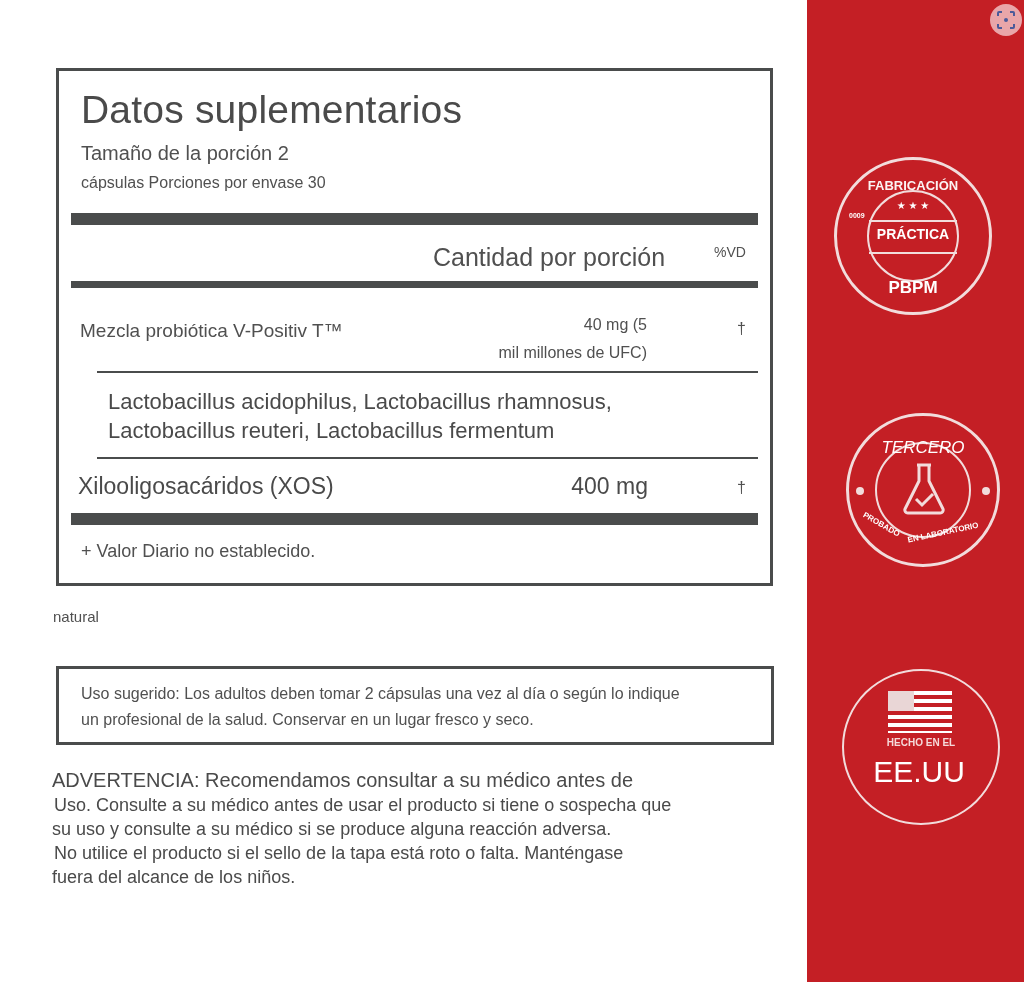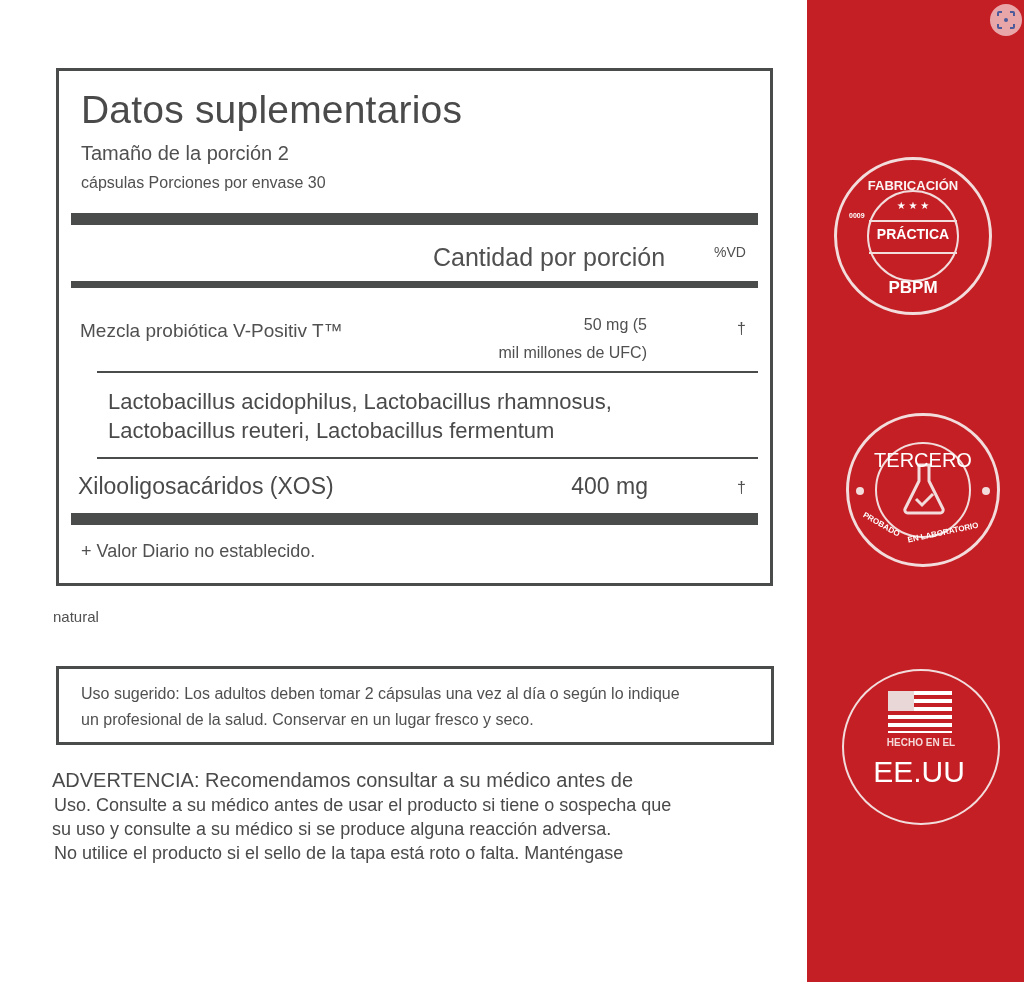--- a/index.html
+++ b/index.html
@@ -41,21 +41,21 @@
 <div class="abs serving1">Tamaño de la porción 2</div>
 <div class="abs serving2">cápsulas Porciones por envase 30</div>
 
 <div class="abs bar" style="top:213px;height:12px;"></div>
 <div class="abs hdr-amt">Cantidad por porción</div>
 <div class="abs hdr-dv">%VD</div>
 <div class="abs bar" style="top:281px;height:7px;"></div>
 
 <div class="abs r1-name">Mezcla probiótica V-Positiv T™</div>
 <div class="abs r1-amt">
-  <div>50 mg (5</div>
+  <div>40 mg (5</div>
   <div>mil millones de UFC)</div>
 </div>
 <div class="abs dag" style="left:737px;top:320px;">†</div>
 
 <div class="abs thin" style="top:371px;"></div>
 <div class="abs strains">
   <div>Lactobacillus acidophilus, Lactobacillus rhamnosus,</div>
   <div>Lactobacillus reuteri, Lactobacillus fermentum</div>
 </div>
 <div class="abs thin" style="top:457px;"></div>
@@ -75,20 +75,21 @@
 <div class="abs usage-text">
   <div>Uso sugerido: Los adultos deben tomar 2 cápsulas una vez al día o según lo indique</div>
   <div>un profesional de la salud. Conservar en un lugar fresco y seco.</div>
 </div>
 
 <div class="abs warn">
   <div class="h">ADVERTENCIA: Recomendamos consultar a su médico antes de</div>
   <div class="b" style="padding-left:2px;">Uso. Consulte a su médico antes de usar el producto si tiene o sospecha que</div>
   <div class="b">su uso y consulte a su médico si se produce alguna reacción adversa.</div>
   <div class="b" style="padding-left:2px;">No utilice el producto si el sello de la tapa está roto o falta. Manténgase</div>
+  <div class="b">fuera del alcance de los niños.</div>
 </div>
 
 <div class="abs side"></div>
 
 <div class="abs scan">
   <svg width="18" height="18" viewBox="0 0 18 18">
     <path d="M1 5V2a1 1 0 0 1 1-1h3M13 1h3a1 1 0 0 1 1 1v3M17 13v3a1 1 0 0 1-1 1h-3M5 17H2a1 1 0 0 1-1-1v-3" fill="none" stroke="#4a5a9a" stroke-width="2"></path>
     <circle cx="9" cy="9" r="2" fill="#4a5a9a"></circle>
   </svg>
 </div>
@@ -105,21 +106,21 @@
 </div>
 
 <div class="abs badge" style="left:846px;top:413px;width:154px;height:154px;">
   <div class="abs badge" style="left:26px;top:26px;width:96px;height:96px;border-width:2px;"></div>
   <div class="abs" style="left:7px;top:71px;width:8px;height:8px;border-radius:50%;background:#f2dcdc;"></div>
   <div class="abs" style="left:133px;top:71px;width:8px;height:8px;border-radius:50%;background:#f2dcdc;"></div>
   <svg class="abs" style="left:50px;top:45px;" width="50" height="55" viewBox="0 0 50 55">
     <path d="M18 4h14M20 4v16L6 48a3 3 0 0 0 3 4h32a3 3 0 0 0 3-4L30 20V4" fill="none" stroke="#f2dcdc" stroke-width="3" stroke-linejoin="round"></path>
     <path d="M17 38l6 6 11-11" fill="none" stroke="#f2dcdc" stroke-width="3"></path>
   </svg>
-  <div class="abs btxt" style="left:0;width:148px;top:33px;font-size:20px;font-weight:normal;">TERCERO</div>
+  <div class="abs btxt" style="left:0;width:148px;top:22px;font-size:17px;font-weight:normal;font-style:italic;">TERCERO</div>
   <div class="abs btxt" style="left:12px;top:104px;font-size:8px;transform:rotate(30deg);">PROBADO</div>
   <div class="abs btxt" style="left:58px;top:112px;font-size:8px;transform:rotate(-12deg);">EN LABORATORIO</div>
 </div>
 
 <div class="abs badge" style="left:842px;top:669px;width:158px;height:156px;border-width:2px;">
   <svg class="abs" style="left:44px;top:20px;" width="64" height="42" viewBox="0 0 64 42">
     <rect x="0" y="0" width="64" height="42" fill="#c41f25"></rect>
     <rect x="0" y="0" width="64" height="4" fill="#ffffff"></rect>
     <rect x="0" y="8" width="64" height="4" fill="#ffffff"></rect>
     <rect x="0" y="16" width="64" height="4" fill="#ffffff"></rect>

